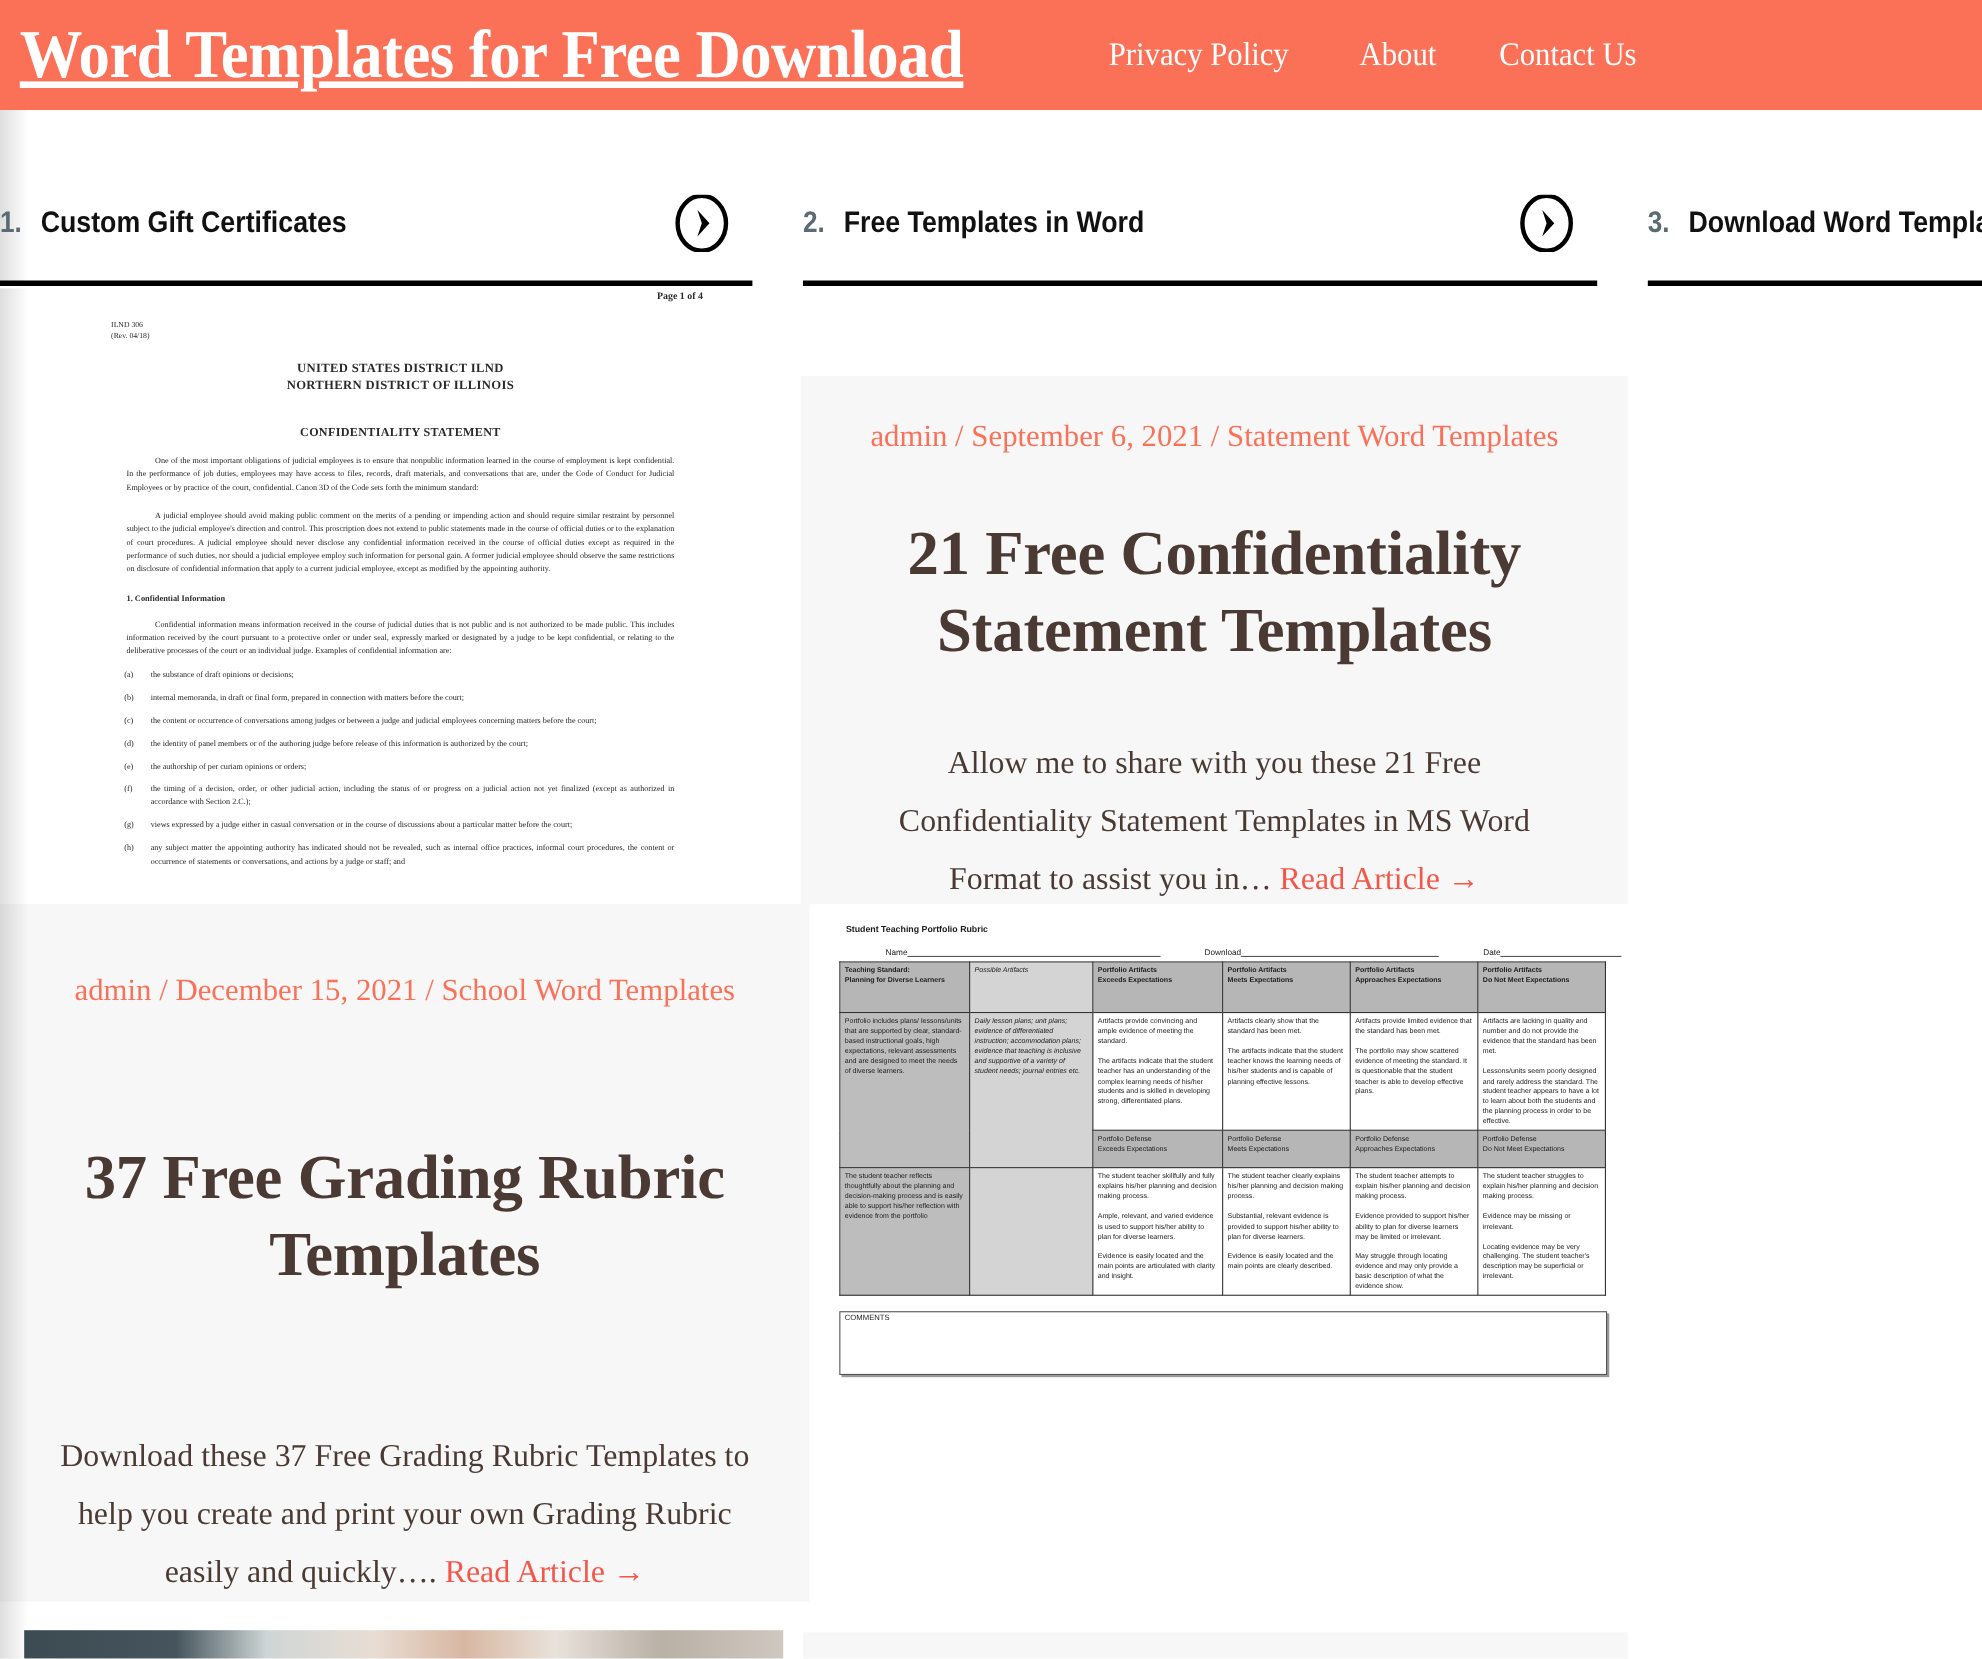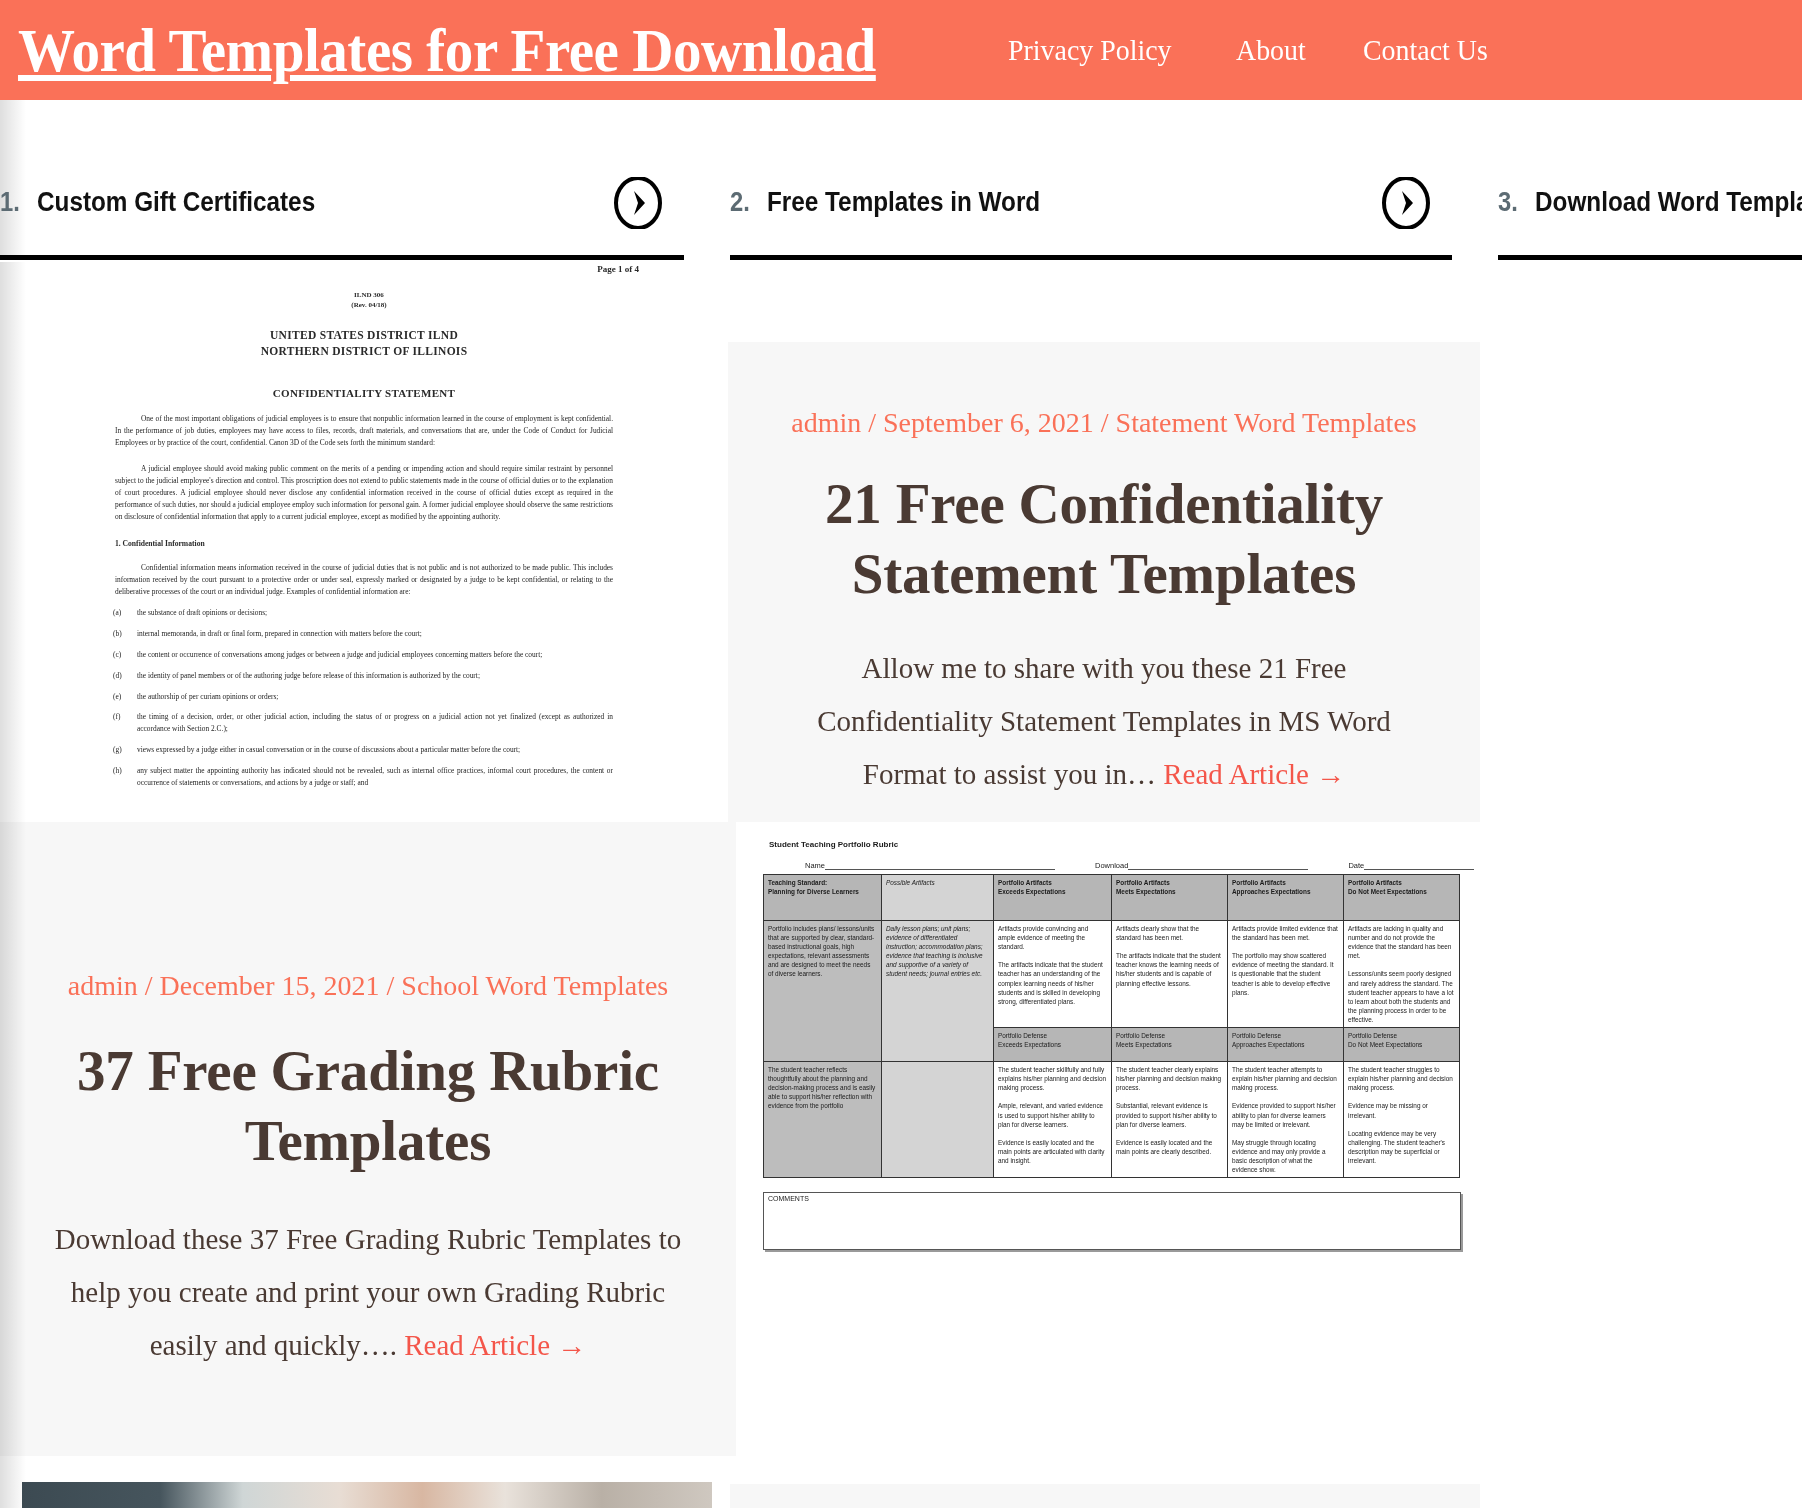--- a/index.html
+++ b/index.html
@@ -136,21 +136,21 @@
 
   .cell {
     position: absolute;
     overflow: hidden;
   }
   .cell-text {
     background: #f7f7f7;
     display: flex;
     flex-direction: column;
     align-items: center;
-    justify-content: center;
+    justify-content: space-between;
   }
   .cell-image {
     background: #ffffff;
     display: flex;
     align-items: flex-start;
     justify-content: center;
   }
 
   .post-meta {
     font-family: "Liberation Serif", "DejaVu Serif", serif;
@@ -197,25 +197,24 @@
     padding: 14px 10px;
   }
   .doc-pageno {
     position: absolute;
     top: 2px; right: 8px;
     font-size: 9px;
     font-weight: 700;
   }
   .doc-formno {
     font-size: 7px;
-    font-weight: 700;
+    font-weight: 400;
     line-height: 1.45;
     margin-top: 14px;
     margin-left: 10px;
-    text-align: center;
   }
   .doc-court {
     text-align: center;
     font-size: 11.5px;
     font-weight: 700;
     line-height: 1.35;
     margin-top: 18px;
     letter-spacing: 0.3px;
   }
   .doc-h1 {

